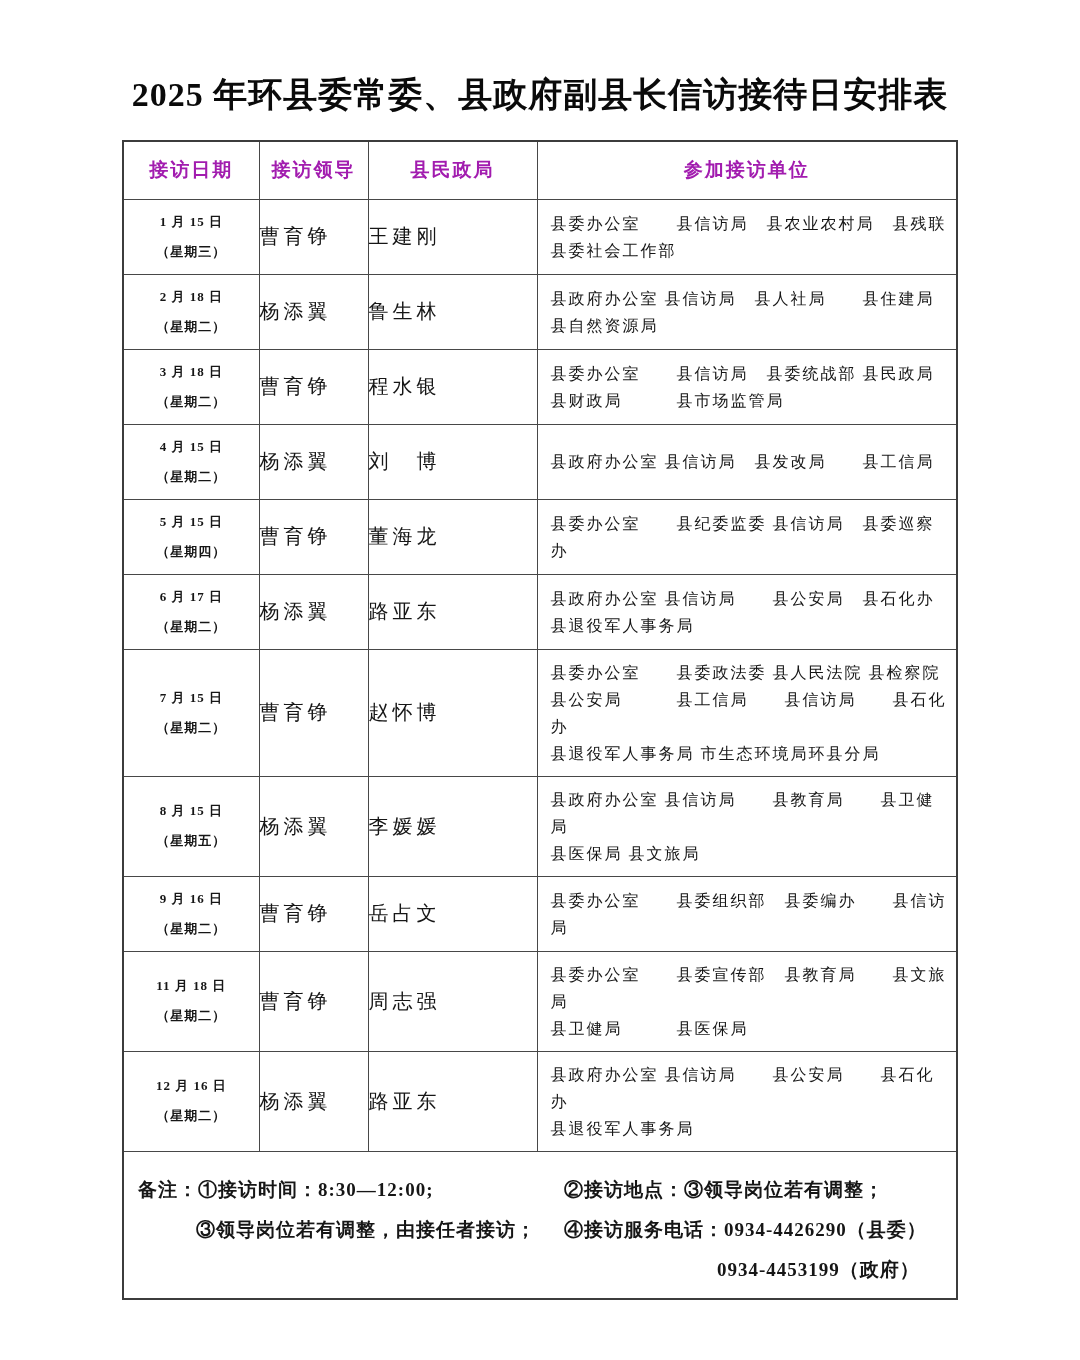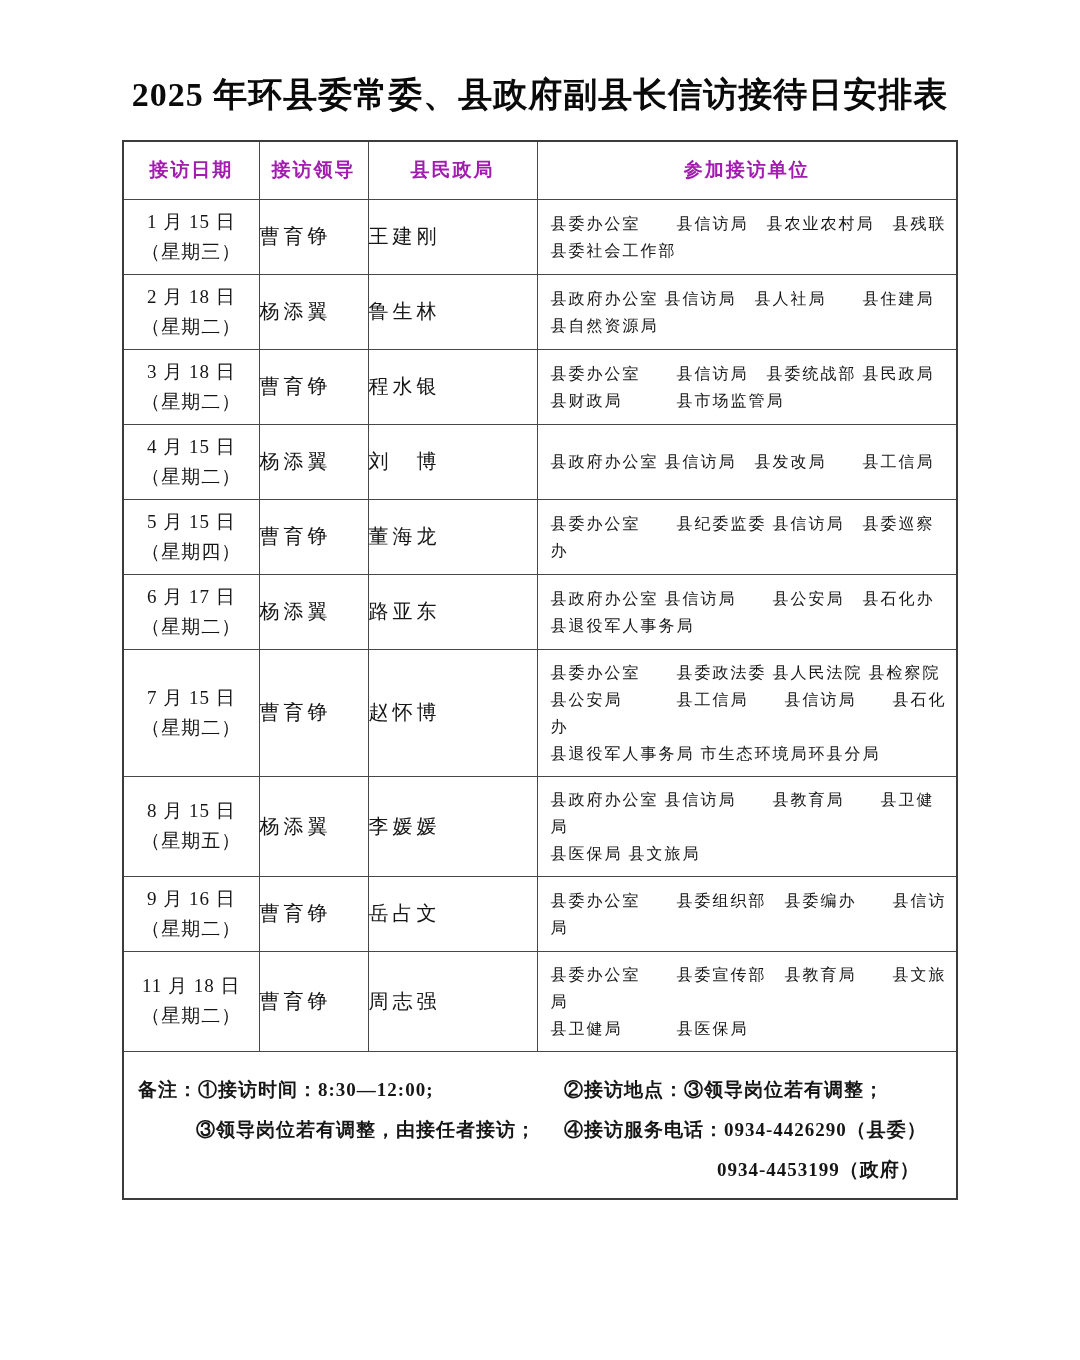--- a/index.html
+++ b/index.html
@@ -36,24 +36,25 @@
     height: 58px;
     font-size: 19px;
     font-weight: 700;
     text-align: center;
     letter-spacing: 2px;
     color: #a21caf;
   }
   td.cell-date {
     height: 75px;
     text-align: center;
-    font-size: 19px;
+    font-size: 13px;
     line-height: 30px;
     white-space: pre-line;
     letter-spacing: 1px;
+    font-weight: bold;
   }
   td.cell-leader, td.cell-companion {
     text-align: left;
     font-size: 20px;
     letter-spacing: 4px;
     white-space: pre-line;
   }
   td.cell-units {
     font-size: 16px;
     line-height: 27px;
@@ -167,20 +168,28 @@
         <td class="cell-units">县委办公室　　县委组织部　县委编办　　县信访局</td>
       </tr>
       <tr>
         <td class="cell-date">11 月 18 日
 （星期二）</td>
         <td class="cell-leader">曹育铮</td>
         <td class="cell-companion">周志强</td>
         <td class="cell-units">县委办公室　　县委宣传部　县教育局　　县文旅局
 县卫健局　　　县医保局</td>
       </tr>
+      <tr>
+        <td class="cell-date">12 月 16 日
+（星期二）</td>
+        <td class="cell-leader">杨添翼</td>
+        <td class="cell-companion">路亚东</td>
+        <td class="cell-units">县政府办公室 县信访局　　县公安局　　县石化办
+县退役军人事务局</td>
+      </tr>
     </tbody>
     <tfoot>
       <tr>
         <td class="notes-cell" colspan="4">
           <div class="notes-wrap">
             <div class="notes-left">
               <div class="note-line"><span>备注：</span><span>①接访时间：8:30—12:00;</span></div>
               <div class="note-line note-indent-left">③领导岗位若有调整，由接任者接访；</div>
             </div>
             <div class="notes-right">

